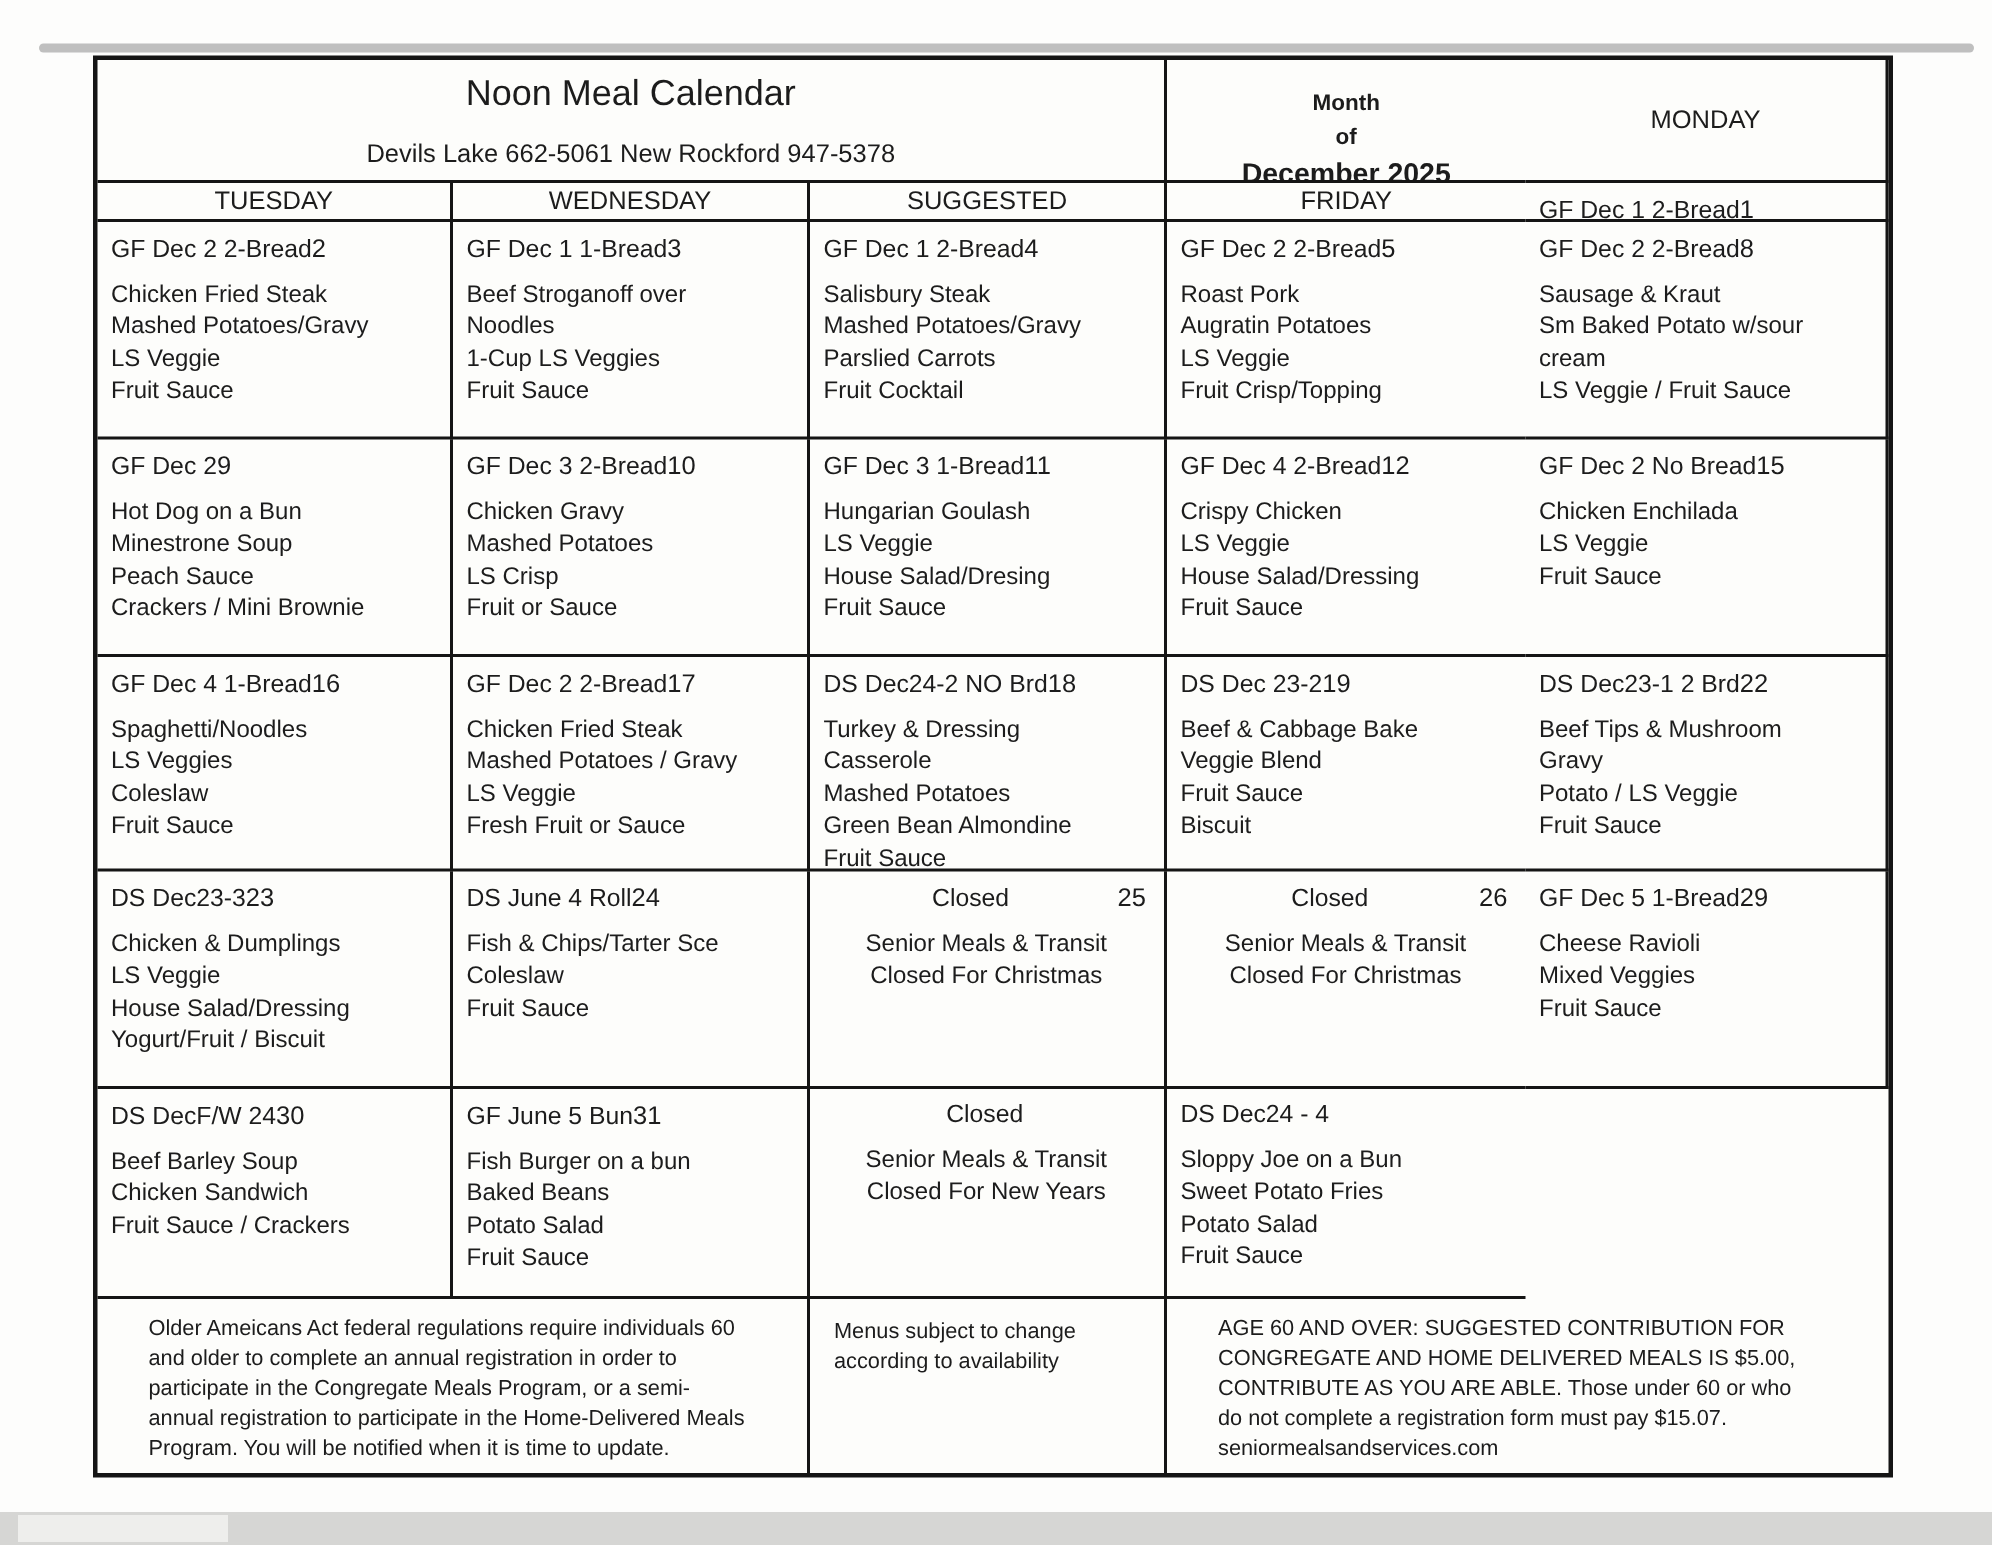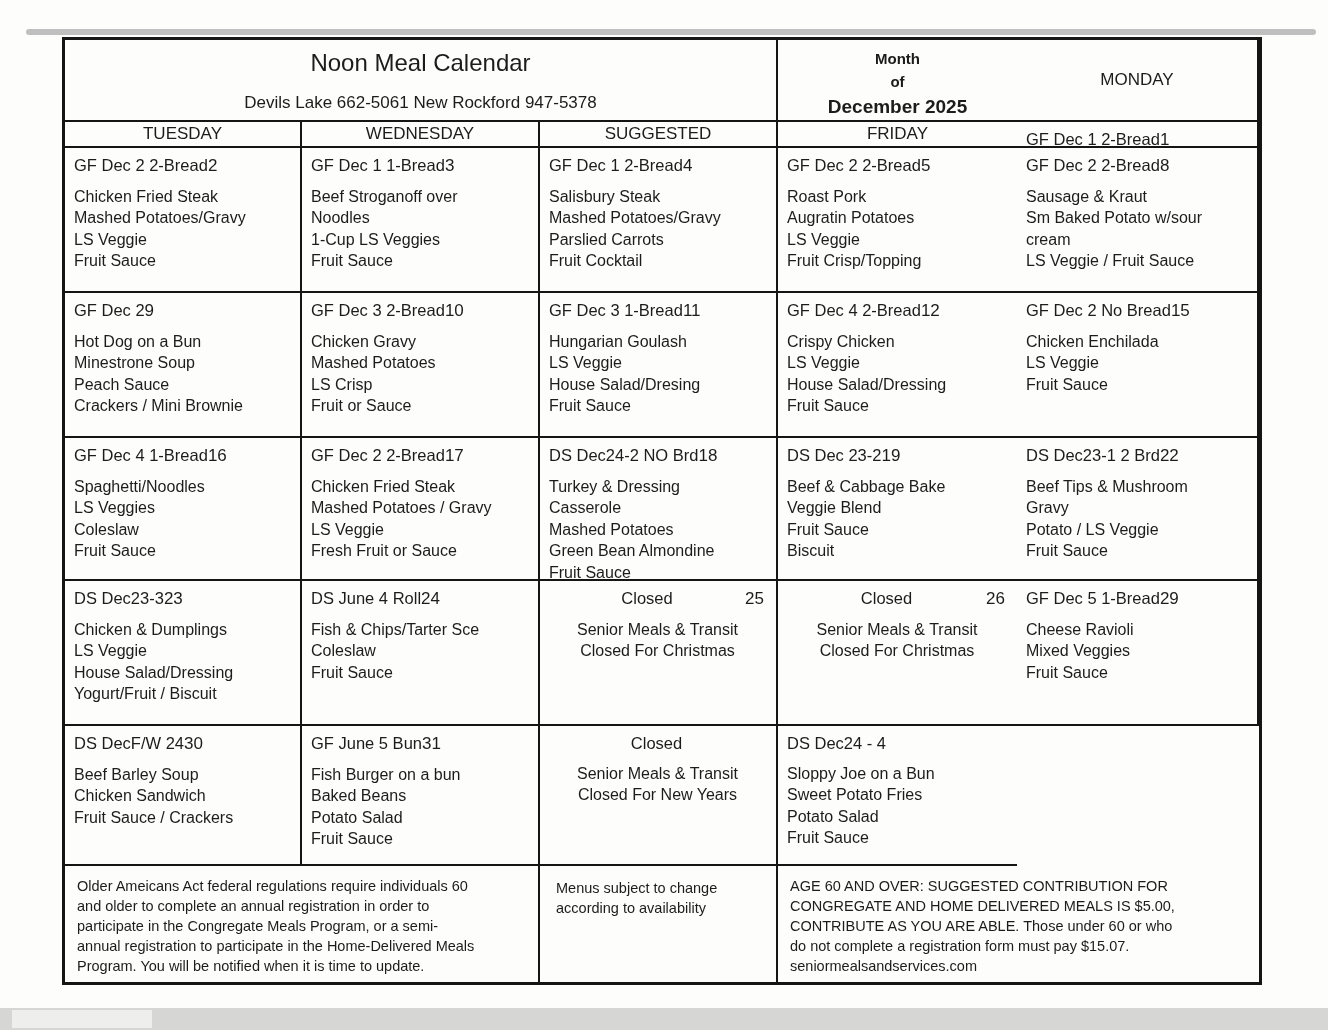--- a/index.html
+++ b/index.html
@@ -20,32 +20,32 @@
   .sheet {
     position:absolute; left:62px; top:37px; width:1200px; height:948px;
     border:3px solid #151515; background:#fdfdfb;
     display:grid;
     grid-template-columns:237px 238px 238px 239px 1fr;
     grid-template-rows:82px 26px 145px 145px 143px 145px 140px 1fr;
   }
   .c { border-right:2px solid #151515; border-bottom:2px solid #151515; overflow:hidden; }
   .rlast { border-right:none; }
   .blast { border-bottom:none; }
-  .span2 { grid-column: span 2; }
+  .span2 { grid-column: span 2; margin-left: 22px; }
   .span3 { grid-column: span 3; }
 
   
   .org {
     display:flex; align-items:center; justify-content:center; text-align:center;
     font-weight:bold; font-size:16px; line-height:1.75; white-space:pre-line;
   }
   .titlebox { display:flex; flex-direction:column; justify-content:space-between; align-items:center; padding:9px 0 7px; }
   .title { font-size:24px; }
   .subtitle { font-size:17px; }
-  .monthbox { text-align:center; padding-top:8px; font-weight:bold; }
+  .monthbox { text-align:center; padding-top:18px; font-weight:bold; }
   .month-label { font-size:15px; line-height:1.5; white-space:pre-line; }
   .month-value { font-size:19px; margin-top:3px; }
 
   
   .dayhead { display:flex; align-items:center; justify-content:center; font-size:17px; }
 
   
   .cell { padding:8px 10px 0 9px; }
   .cell-head { display:flex; align-items:baseline; font-size:16.5px; }
   .cell-head .num { font-size:17px; padding-right:2px; }

